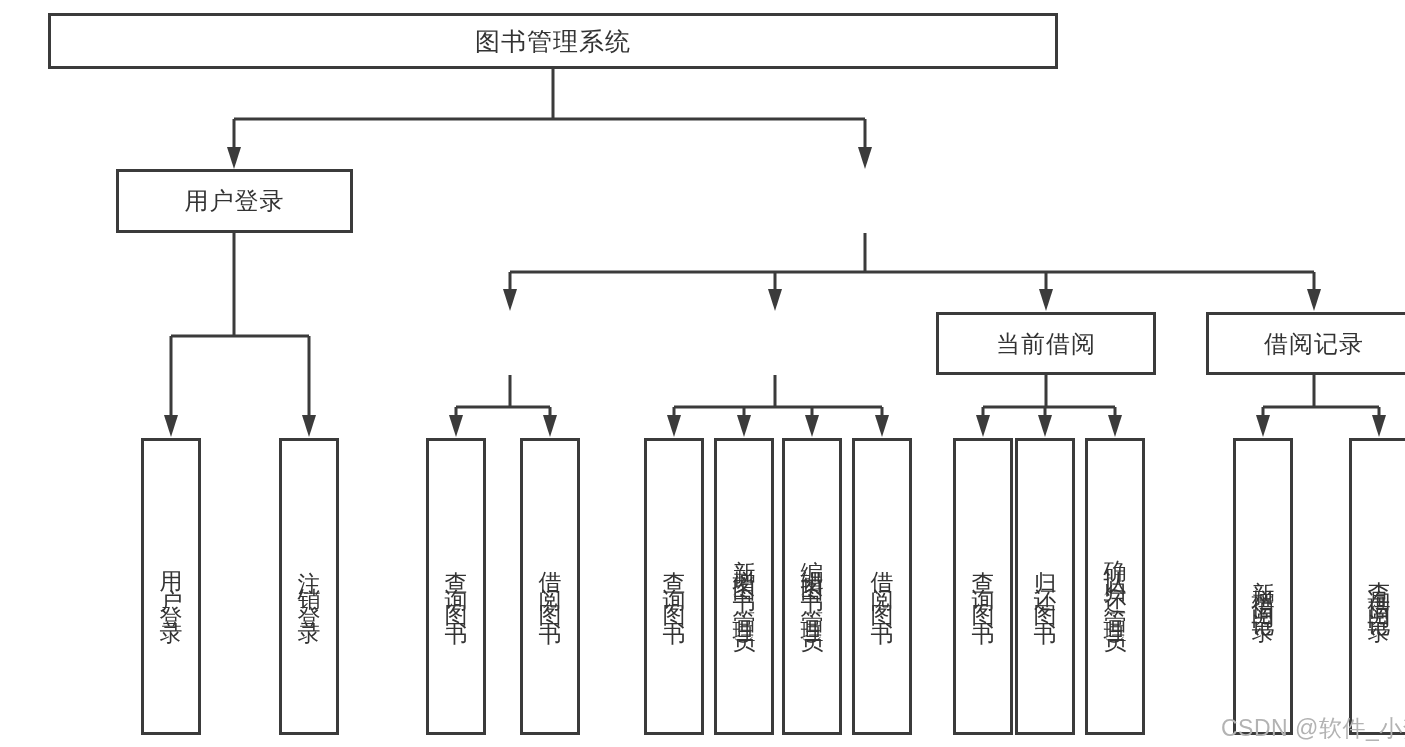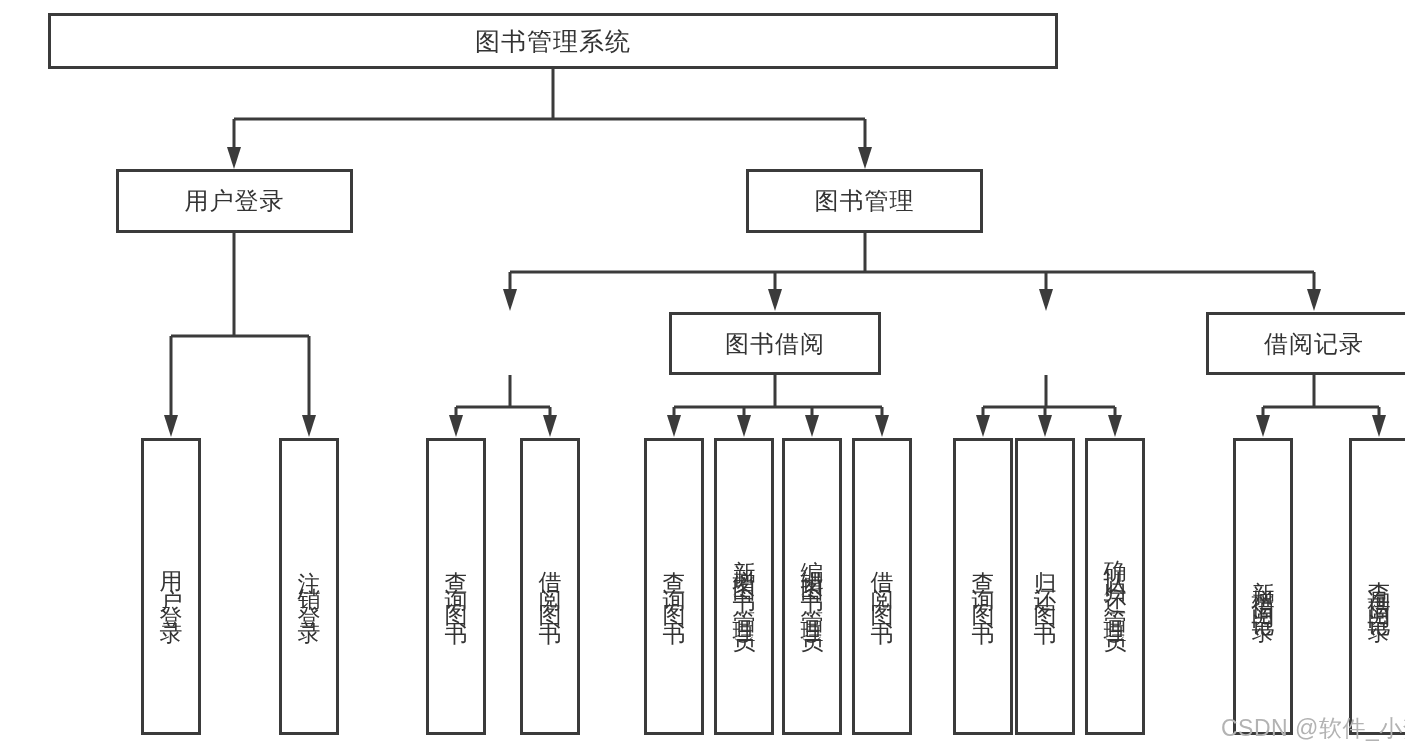--- a/index.html
+++ b/index.html
@@ -73,26 +73,23 @@
     </g>
   </svg>
 
   <div class="node root">
     <span>图书管理系统</span>
   </div>
 
   <div class="node lvl2" style="left:80px;">
     <span>用户登录</span>
   </div>
-  <div class="node lvl2" style="left:710px;">
-    <span>图书管理</span>
-  </div>
 
-  <div class="node lvl3" style="left:633px;width:212px;">
-    <span>图书借阅</span>
+  <div class="node lvl3" style="left:900px;width:220px;">
+    <span>当前借阅</span>
   </div>
   <div class="node lvl3" style="left:1170px;width:216px;">
     <span>借阅记录</span>
   </div>
 
   <div class="node leaf" style="left:105px;">
     <span>用户登录</span>
   </div>
   <div class="node leaf" style="left:243px;">
     <span>注销登录</span>

